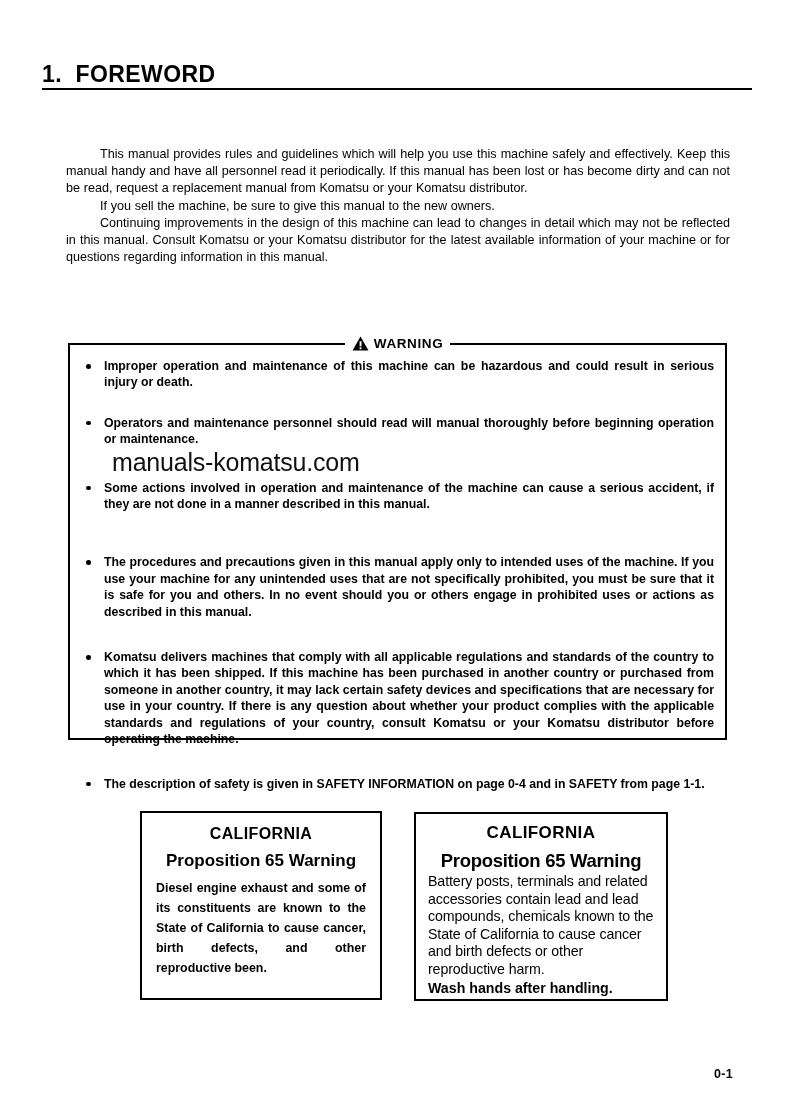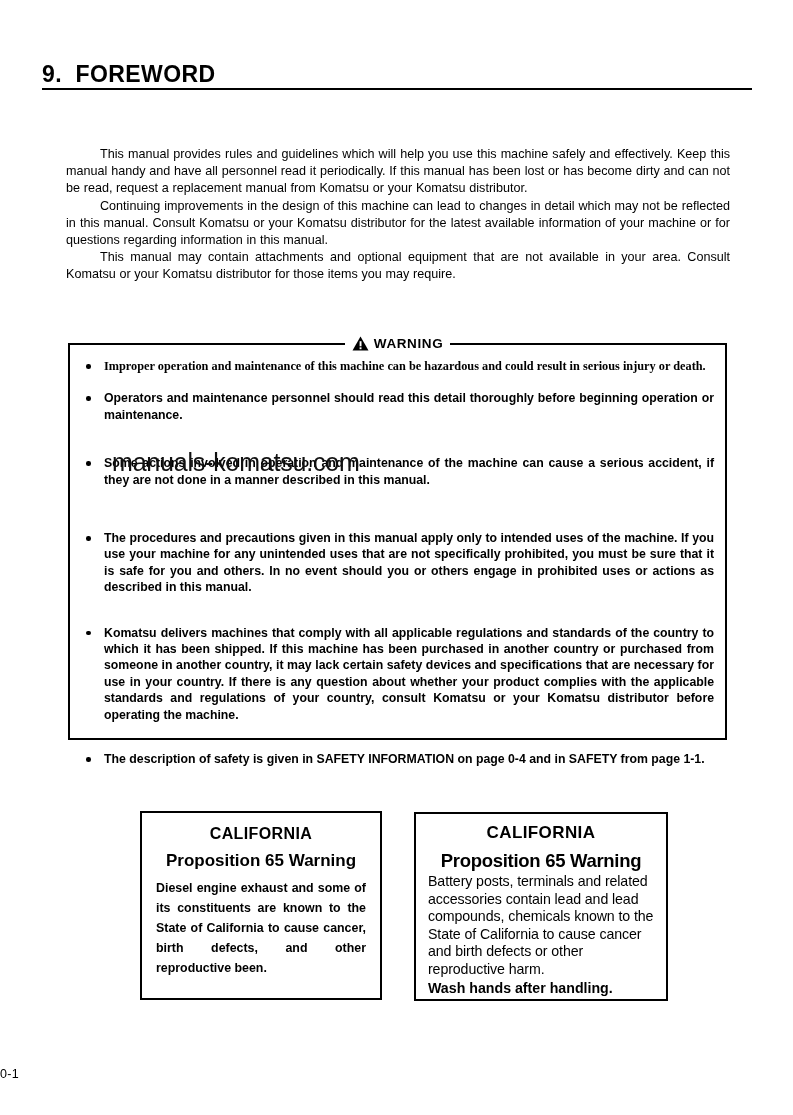--- a/index.html
+++ b/index.html
@@ -133,21 +133,21 @@
   .bullet:before {
     content: "";
     position: absolute;
     left: 2px;
     top: 6px;
     width: 4.5px;
     height: 4.5px;
     background: #000;
     border-radius: 50%;
   }
-  .bullet.b1 { margin-bottom: 16px; font-family: Liberation Serif, serif; }
+  .bullet.b1 { margin-bottom: 24px; }
   .bullet.b2 { margin-bottom: 32px; }
   .bullet.b3 { margin-bottom: 30px; }
   .bullet.b4 { margin-bottom: 29px; margin-top: 42px; }
   .bullet.b5 { margin-bottom: 28px; }
   .bullet.b6 { margin-bottom: 16px; }
 
   
   .watermark {
     position: absolute;
     left: 112px;
@@ -224,39 +224,40 @@
     margin: 1px 0 0 0;
     line-height: 17.6px;
   }
 
   
   .page-number {
     position: absolute;
     left: 0;
     top: 1067px;
     width: 733px;
+    text-align: right;
     font-size: 12.5px;
-    font-weight: normal;
+    font-weight: bold;
     letter-spacing: 0.3px;
   }
 </style>
 </head>
 <body>
 
 <div class="page">
 
   <div class="header">
-    <div class="header-title">9.  FOREWORD</div>
+    <div class="header-title">1.  FOREWORD</div>
     <div class="header-rule"></div>
   </div>
 
   <div class="intro">
     <p class="ind">This manual provides rules and guidelines which will help you use this machine safely and effectively. Keep this manual handy and have all personnel read it periodically. If this manual has been lost or has become dirty and can not be read, request a replacement manual from Komatsu or your Komatsu distributor.</p>
+    <p class="ind">If you sell the machine, be sure to give this manual to the new owners.</p>
     <p class="ind">Continuing improvements in the design of this machine can lead to changes in detail which may not be reflected in this manual. Consult Komatsu or your Komatsu distributor for the latest available information of your machine or for questions regarding information in this manual.</p>
-    <p class="ind">This manual may contain attachments and optional equipment that are not available in your area. Consult Komatsu or your Komatsu distributor for those items you may require.</p>
   </div>
 
   <div class="warning-box"></div>
 
   <div class="warning-head">
     <div class="rule left"></div>
     <div class="label-wrap">
       <span class="warn-tri">
         <svg width="17" height="15" viewBox="0 0 17 15" xmlns="http://www.w3.org/2000/svg">
           <polygon points="8.5,0.5 16.5,14.5 0.5,14.5" fill="#000"></polygon>
@@ -264,21 +265,21 @@
           <rect x="7.6" y="11.3" width="1.9" height="1.9" fill="#fff"></rect>
         </svg>
       </span>
       <span class="warning-label">WARNING</span>
     </div>
     <div class="rule right"></div>
   </div>
 
   <div class="bullets">
     <div class="bullet b1">Improper operation and maintenance of this machine can be hazardous and could result in serious injury or death.</div>
-    <div class="bullet b2">Operators and maintenance personnel should read this detail thoroughly before beginning operation or maintenance.</div>
+    <div class="bullet b2">Operators and maintenance personnel should read will manual thoroughly before beginning operation or maintenance.</div>
     <div class="bullet b3">Some actions involved in operation and maintenance of the machine can cause a serious accident, if they are not done in a manner described in this manual.</div>
     <div class="bullet b4">The procedures and precautions given in this manual apply only to intended uses of the machine. If you use your machine for any unintended uses that are not specifically prohibited, you must be sure that it is safe for you and others. In no event should you or others engage in prohibited uses or actions as described in this manual.</div>
     <div class="bullet b5">Komatsu delivers machines that comply with all applicable regulations and standards of the country to which it has been shipped. If this machine has been purchased in another country or purchased from someone in another country, it may lack certain safety devices and specifications that are necessary for use in your country. If there is any question about whether your product complies with the applicable standards and regulations of your country, consult Komatsu or your Komatsu distributor before operating the machine.</div>
     <div class="bullet b6">The description of safety is given in SAFETY INFORMATION on page 0-4 and in SAFETY from page 1-1.</div>
   </div>
 
   <div class="watermark">manuals-komatsu.com</div>
 
   <div class="calif-left">
     <div class="calif-title">CALIFORNIA</div>

